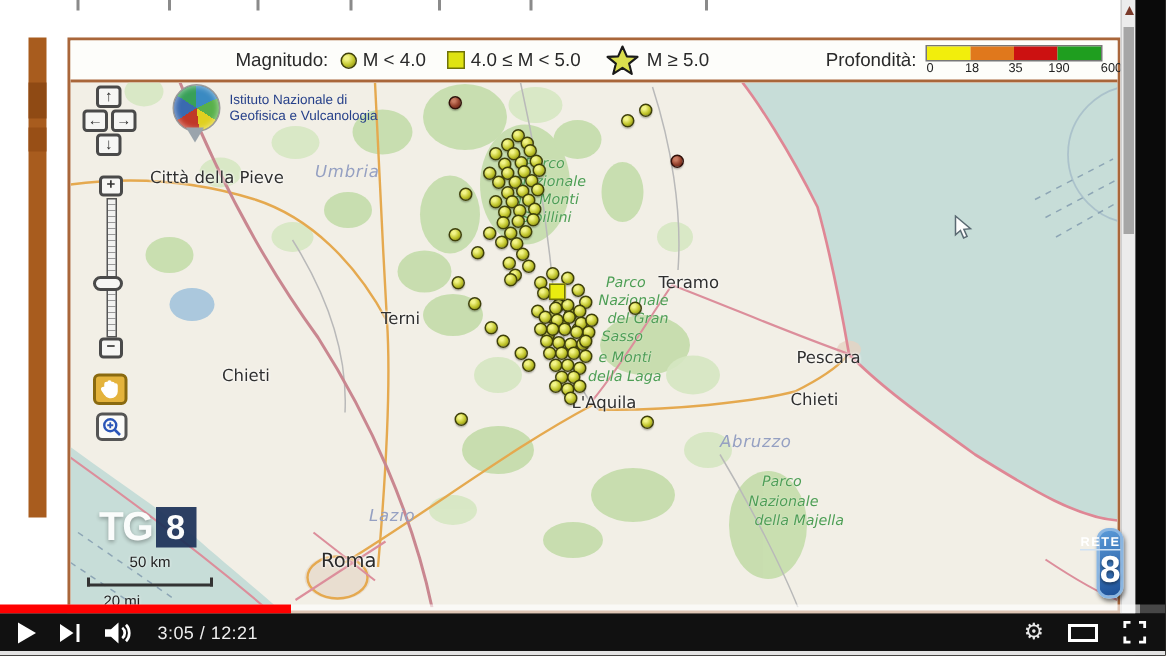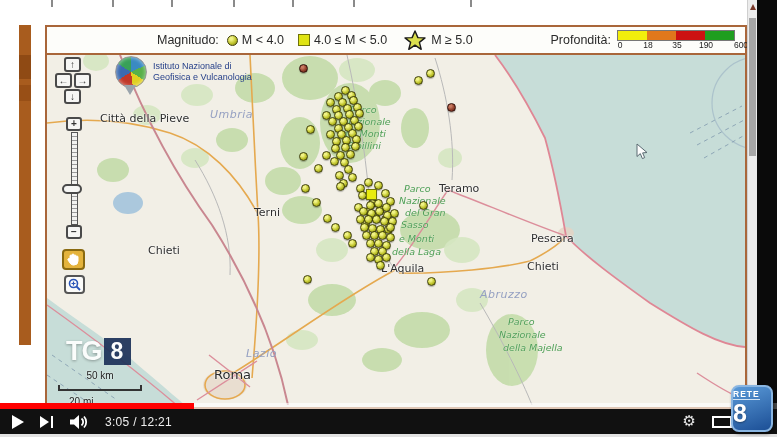--- a/index.html
+++ b/index.html
@@ -90,23 +90,23 @@
   .cursor{left:589px;top:88px;}
 
   
   .scrollbar{left:747px;top:0;width:10px;height:409px;background:#ececec;border-left:1px solid #cfcfcf;box-sizing:border-box;}
   .sb-arrow{position:absolute;left:2px;top:4px;width:0;height:0;
      border-left:3px solid transparent;border-right:3px solid transparent;border-bottom:6px solid #7a3a2a;}
   .sb-thumb{position:absolute;left:1px;top:18px;width:7px;height:138px;background:#a6a6a6;}
   .black-right{left:757px;top:0;width:20px;height:437px;background:#0a0a0a;}
 
   
-  .rete8{left:731px;top:352px;width:42px;height:47px;border-radius:8px;
+  .rete8{left:731px;top:352px;width:18px;height:47px;border-radius:8px;
      background:linear-gradient(160deg,#5a9ad8,#1c4f96);border:2px solid #8ab6e2;box-sizing:border-box;
-     display:flex;flex-direction:column;align-items:flex-start;z-index:30;box-shadow:1px 2px 3px rgba(0,0,0,.5);margin-top:33px;}
+     display:flex;flex-direction:column;align-items:flex-end;z-index:30;box-shadow:1px 2px 3px rgba(0,0,0,.5);}
   .rete8-name{font-size:8.5px;font-weight:bold;color:#fff;letter-spacing:1px;margin-top:2px;
      border-bottom:1px solid #cfe2f4;line-height:10px;}
   .rete8-digit{font-size:25px;font-weight:bold;color:#fff;line-height:27px;text-shadow:0 1px 2px rgba(0,0,0,.4);}
 
   
   .progress{left:0;top:403px;width:777px;height:6px;background:rgba(255,255,255,.25);z-index:20;}
   .progress .loaded{position:absolute;left:0;top:0;height:100%;width:760px;background:rgba(255,255,255,.5);}
   .progress .played{position:absolute;left:0;top:0;height:100%;background:#f00;}
   .controls{left:0;top:409px;width:777px;height:25px;background:#111;z-index:21;
      display:flex;align-items:center;padding:0 12px;box-sizing:border-box;gap:16px;}
@@ -245,21 +245,21 @@
         </g>
         <path d="M73,0 C95,55 125,115 165,170 C200,225 228,288 241,350" stroke="#c98790" stroke-width="2" fill="none"></path>
         <path d="M448,0 C458,13 478,43 498,83 C509,123 515,158 519,181 C538,201 568,223 603,248 C643,273 672,290 698,292" stroke="#df8795" stroke-width="1.8" fill="none"></path>
       </svg>
 
       <div id="labels">
           <span class="lbl place" style="left: 53px; top: 57px;">Città della Pieve</span>
           <span class="lbl region" style="left: 163px; top: 53px;">Umbria</span>
           <span class="lbl place" style="left: 207px; top: 151px;">Terni</span>
           <span class="lbl place" style="left: 101px; top: 189px;">Chieti</span>
-          <span class="lbl region" style="left: 199px; top: 292px;">Lazio</span>
+          <span class="lbl region" style="left: 199px; top: 282px;">Lazio</span>
           <span class="lbl city" style="left: 167px; top: 312px;">Roma</span>
           <span class="lbl place" style="left: 334px; top: 207px;">L'Aquila</span>
           <span class="lbl place" style="left: 392px; top: 127px;">Teramo</span>
           <span class="lbl place" style="left: 484px; top: 177px;">Pescara</span>
           <span class="lbl place" style="left: 480px; top: 205px;">Chieti</span>
           <span class="lbl region" style="left: 433px; top: 233px;">Abruzzo</span>
           <span class="lbl park" style="left: 303px; top: 49px;">Parco</span>
           <span class="lbl park" style="left: 297px; top: 61px;">Nazionale</span>
           <span class="lbl park" style="left: 295px; top: 73px;">dei Monti</span>
           <span class="lbl park" style="left: 300px; top: 85px;">Sibillini</span>

